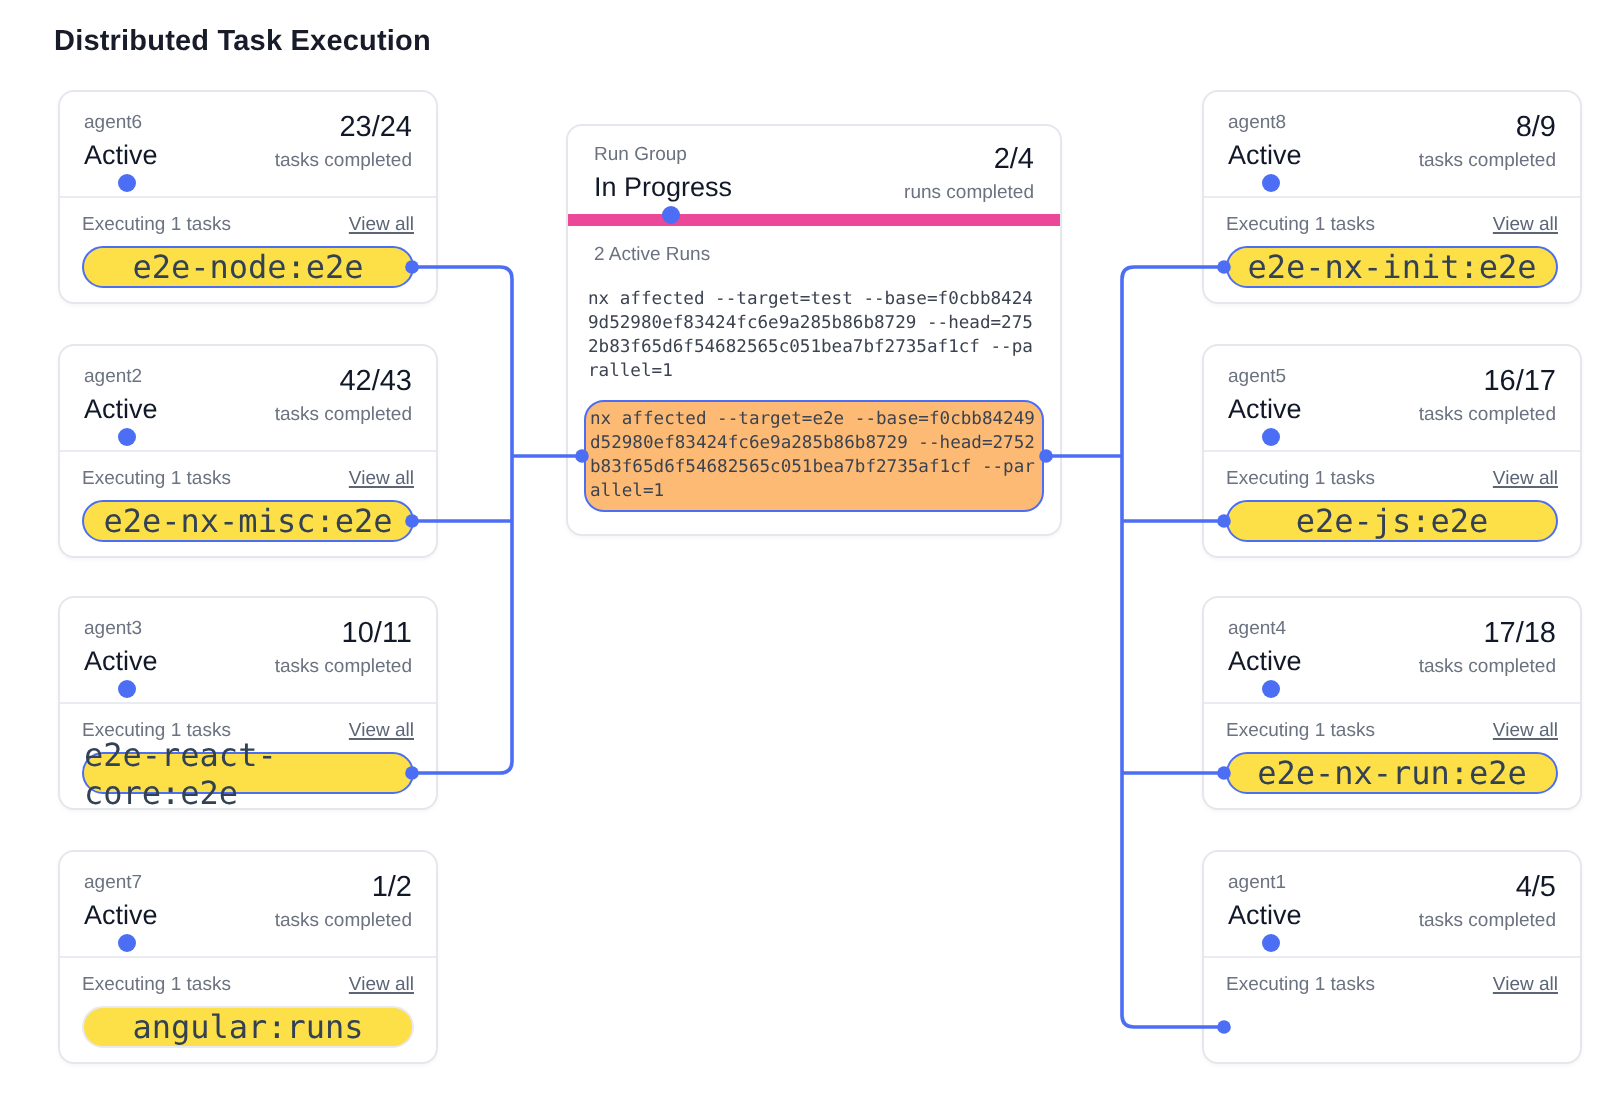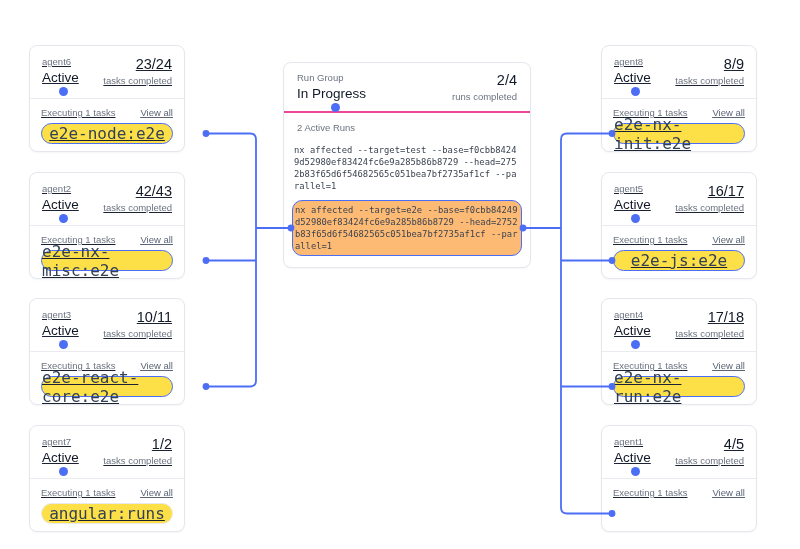--- a/index.html
+++ b/index.html
@@ -19,21 +19,21 @@
     letter-spacing: .1px;
   }
 
   .card {
     position: absolute;
     background: #fff;
     border: 1px solid #e4e7ec;
     border-radius: 8px;
     box-shadow: 0 1px 2px rgba(16,24,40,.04);
   }
-  .agent-card { width: 156px; height: 107px; text-decoration: underline; }
+  .agent-card { width: 190px; height: 107px; }
   .card-top {
     display: flex; justify-content: space-between; align-items: flex-start;
     padding: 10px 12px 11px 12px;
     border-bottom: 1px solid #e9ebf0;
     height: 53px;
   }
   .agent-name { font-size: 9.5px; line-height: 12px; color: #6b7280; }
   .status-row { display: flex; align-items: center; margin-top: 1px; flex-direction: column; }
   .status-text { font-size: 13.5px; line-height: 18px; color: #111827; }
   .dot {
@@ -60,21 +60,21 @@
     background: #fde047;
   }
   .task-pill.highlighted { border: 1.5px solid #4c6ef5; }
   .task-pill.plain { border: 1px solid #e7e9ee; }
 
   
   .run-card { left: 283px; top: 62px; width: 248px; height: 206px; }
   .run-top {
     display: flex; justify-content: space-between; align-items: flex-start;
     padding: 9px 13px 10px 13px;
-    border-bottom: 2px solid #ec4899;
+    border-bottom: 6px solid #ec4899;
     height: 50px;
   }
   .run-bottom { padding: 8px 8px 0 8px; }
   .active-runs { font-size: 9.5px; line-height: 13px; color: #6b7280; margin-left: 5px; }
   .cmd {
     font-family: "DejaVu Sans Mono", monospace;
     font-size: 8.8px; line-height: 12px;
     color: #3b4350; white-space: pre;
   }
   .cmd-plain { margin-top: 10px; padding: 0 2px; }
@@ -87,20 +87,21 @@
   svg.connectors {
     position: absolute; left: 0; top: 0;
     pointer-events: none; z-index: 5;
   }
 </style>
 </head>
 <body>
 
 <div class="stage">
 
+  <div class="page-title">Distributed Task Execution</div>
 
   <div class="card agent-card" style="left:29px; top:45px;">
     <div class="card-top">
       <div>
         <div class="agent-name">agent6</div>
         <div class="status-row">
           <span class="status-text">Active</span>
           <span class="dot"></span>
         </div>
       </div>

